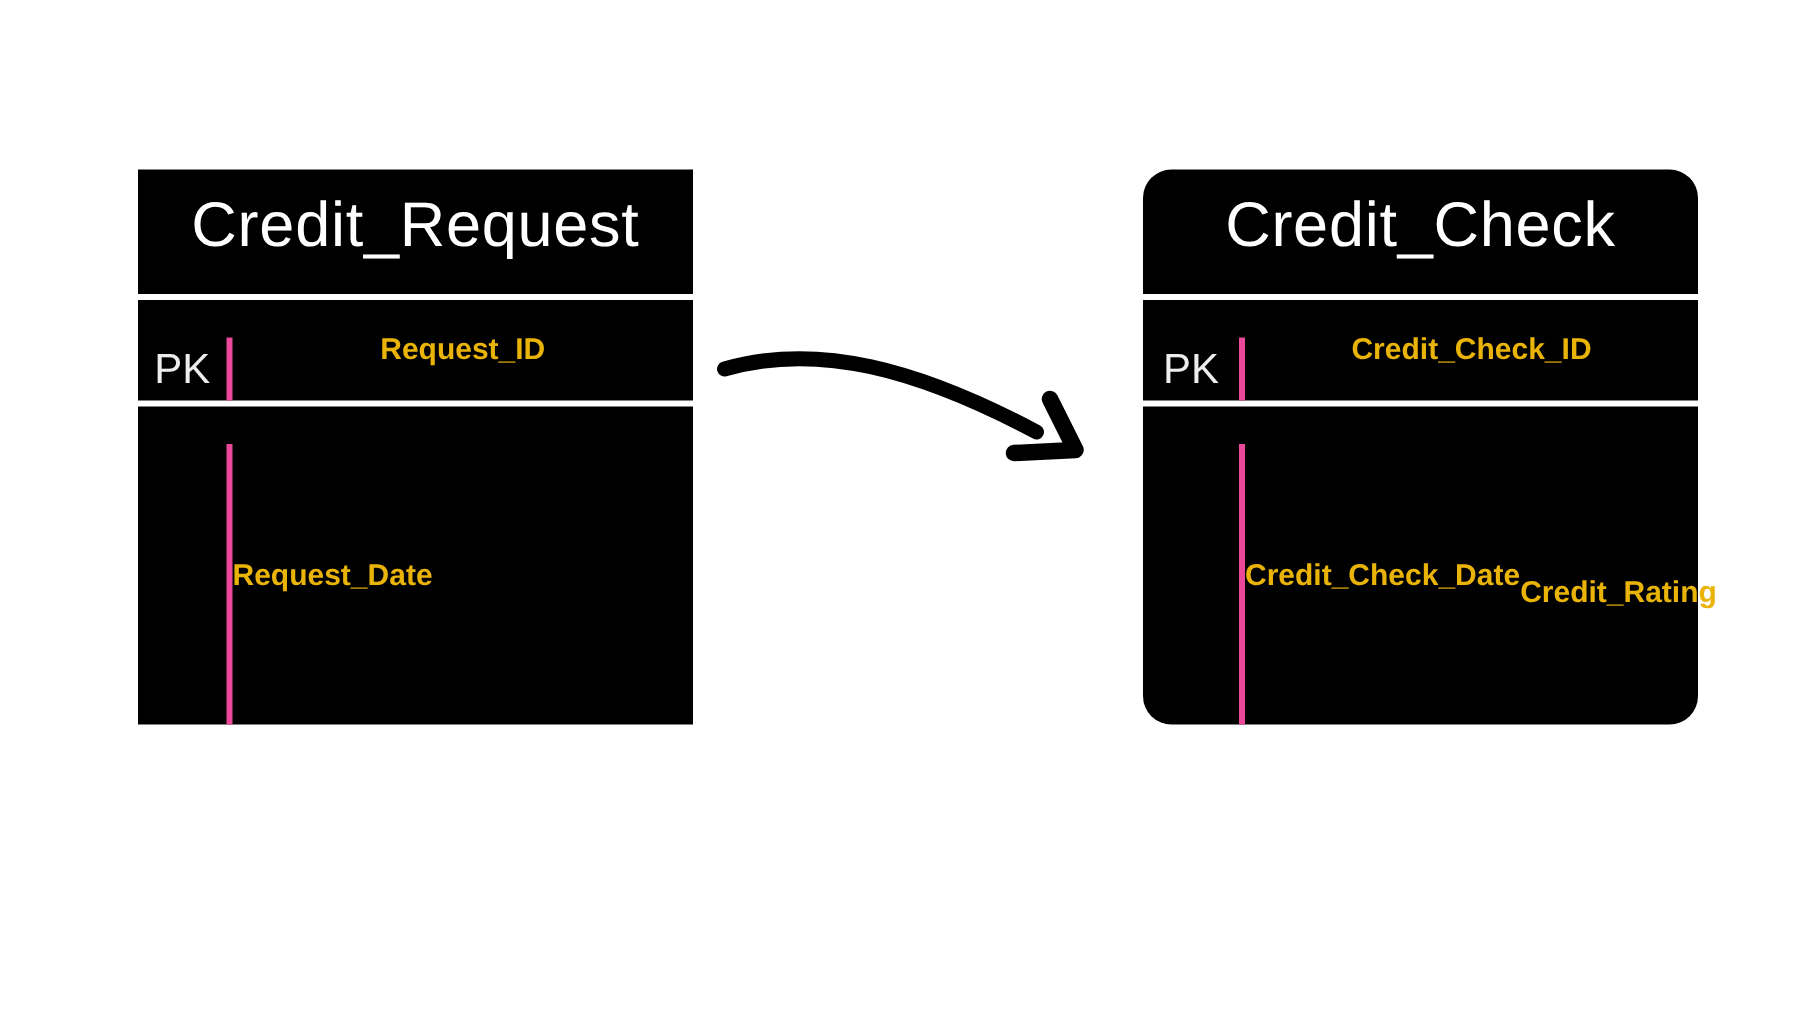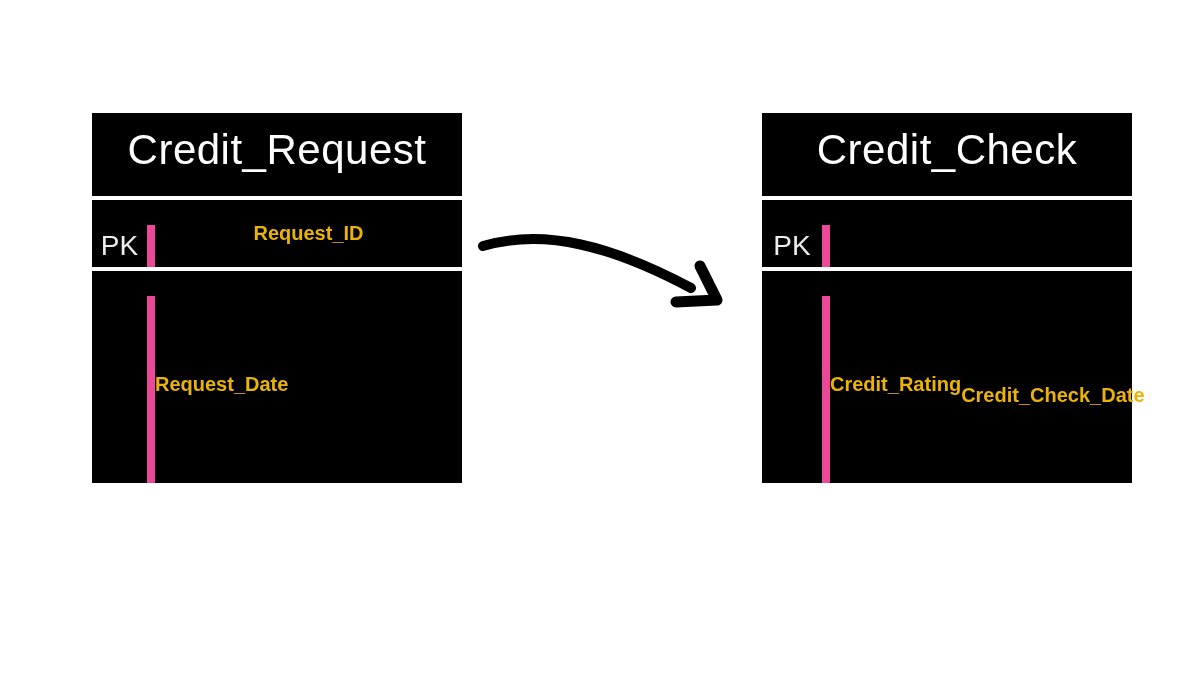--- a/index.html
+++ b/index.html
@@ -18,21 +18,21 @@
   .entity {
     position: absolute;
     top: 113px;
     width: 370px;
     height: 370px;
     background: #000000;
     display: flex;
     flex-direction: column;
   }
   .entity--left  { left: 92px; }
-  .entity--right { left: 762px; }
+  .entity--right { left: 762px; border-radius: 19px; }
 
   .entity-header {
     height: 87px;
     border-bottom: 4px solid #ffffff;
     display: flex;
     align-items: center;
     justify-content: center;
     padding-bottom: 10px;
     color: #ffffff;
     font-size: 42px;
@@ -46,21 +46,21 @@
   }
   .pk-row {
     height: 71px;
     border-bottom: 4px solid #ffffff;
   }
   .body-row {
     flex: 1;
   }
   .pk-cell {
     width: 63px;
-    border-right: 8px solid #ec4899;
+    border-right: 4px solid #ec4899;
     display: flex;
     align-items: center;
     justify-content: center;
     color: #ededed;
     font-size: 28px;
     font-weight: 300;
     flex-shrink: 0;
     margin-top: 25px;
   }
   .entity--right .pk-cell { width: 68px; }
@@ -114,26 +114,27 @@
       <div class="field-cell fields">
         <div class="field">Request_Date</div>
       </div>
     </div>
   </div>
 
   <div class="entity entity--right">
     <div class="entity-header">Credit_Check</div>
     <div class="entity-row pk-row">
       <div class="pk-cell">PK</div>
+      <div class="field-cell">Credit_Check_ID</div>
     </div>
     <div class="entity-row body-row">
       <div class="pk-cell"></div>
       <div class="field-cell fields">
+        <div class="field">Credit_Check_Date</div>
         <div class="field">Credit_Rating</div>
-        <div class="field">Credit_Check_Date</div>
       </div>
     </div>
   </div>
 
   <svg class="connector-svg" viewBox="0 0 1200 675" xmlns="http://www.w3.org/2000/svg">
     <path d="M 483 246 C 545 228, 612 246, 691 288" fill="none" stroke="#000000" stroke-width="10" stroke-linecap="round"></path>
     <path d="M 700 266 L 717 300 L 676 302" fill="none" stroke="#000000" stroke-width="11" stroke-linecap="round" stroke-linejoin="round"></path>
   </svg>
 
 </div>

